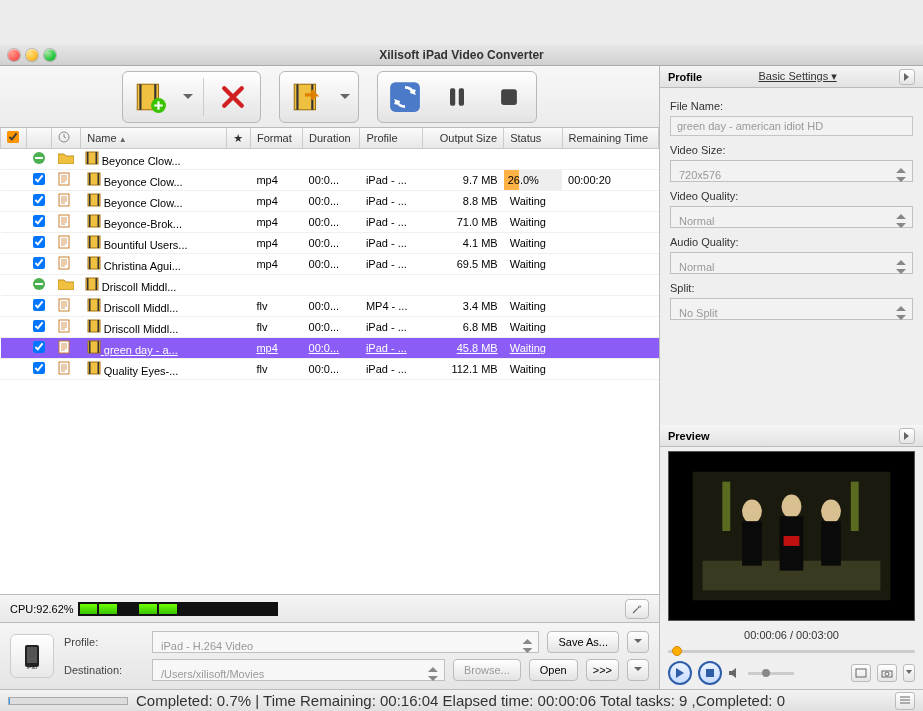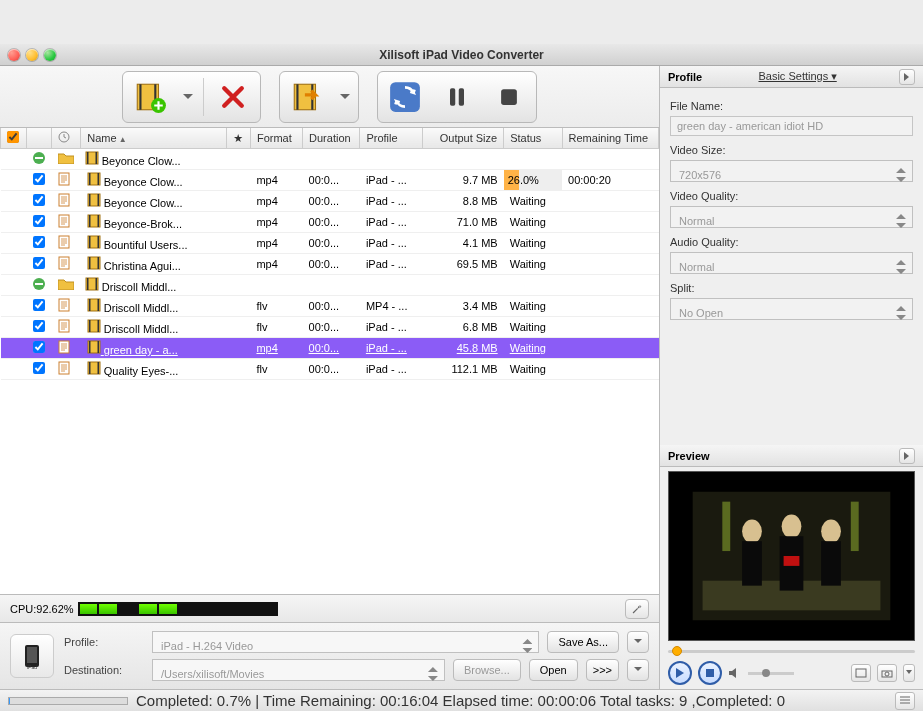--- a/index.html
+++ b/index.html
@@ -479,21 +479,21 @@
       <label>Video Quality:</label>
       <div class="fake-select" style="background:#f2f2f2">
             <span>Normal</span>
           </div>
       <label>Audio Quality:</label>
       <div class="fake-select" style="background:#f2f2f2">
             <span>Normal</span>
           </div>
       <label>Split:</label>
       <div class="fake-select" style="background:#f2f2f2">
-            <span>No Open</span>
+            <span>No Split</span>
           </div>
     </div>
 
     <div style="flex:1"></div>
 
     <div class="right-header">
       <span>Preview</span>
       <div class="expand" style="margin-left:auto">
             <svg width="8" height="8">
               <path d="M1 0l5 4-5 4z" fill="#666"></path>
@@ -513,20 +513,21 @@
             <ellipse cx="120" cy="55" rx="10" ry="12" fill="#d8c090"></ellipse>
             <rect x="108" y="65" width="24" height="55" fill="#0a0a0a"></rect>
             <rect x="112" y="85" width="16" height="10" fill="#c01010"></rect>
             <ellipse cx="160" cy="60" rx="10" ry="12" fill="#d8c090"></ellipse>
             <rect x="150" y="70" width="20" height="45" fill="#0a0a0a"></rect>
           </g>
           <rect x="50" y="30" width="8" height="50" fill="#5a6a20"></rect>
           <rect x="180" y="30" width="8" height="50" fill="#5a6a20"></rect>
         </svg>
       </div>
+      <div class="time-display">00:00:06 / 00:03:00</div>
       <div class="scrubber">
         <div class="scrubber-track"></div>
         <div class="scrubber-thumb"></div>
       </div>
       <div class="play-controls">
         <button class="circ-btn">
               <svg width="10" height="10">
                 <path d="M1 0v10l8-5z" fill="#2f5da8"></path>
               </svg>
             </button>

